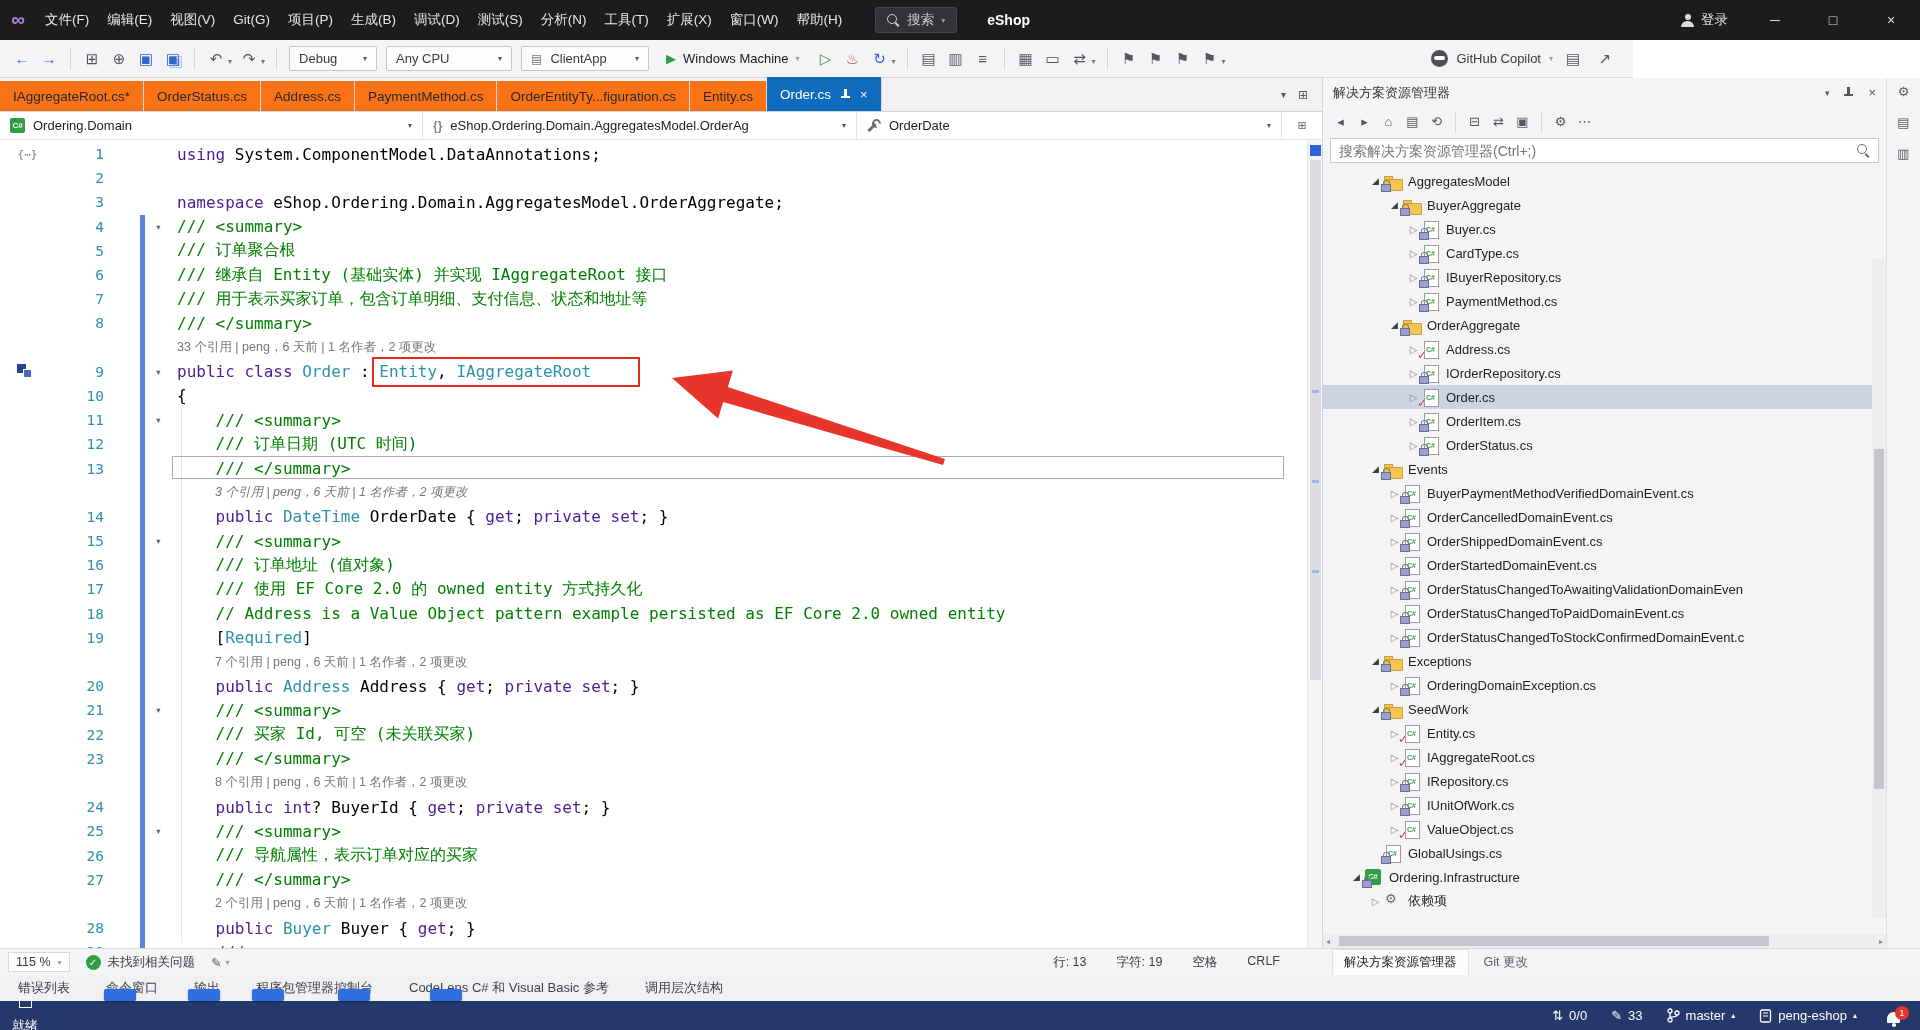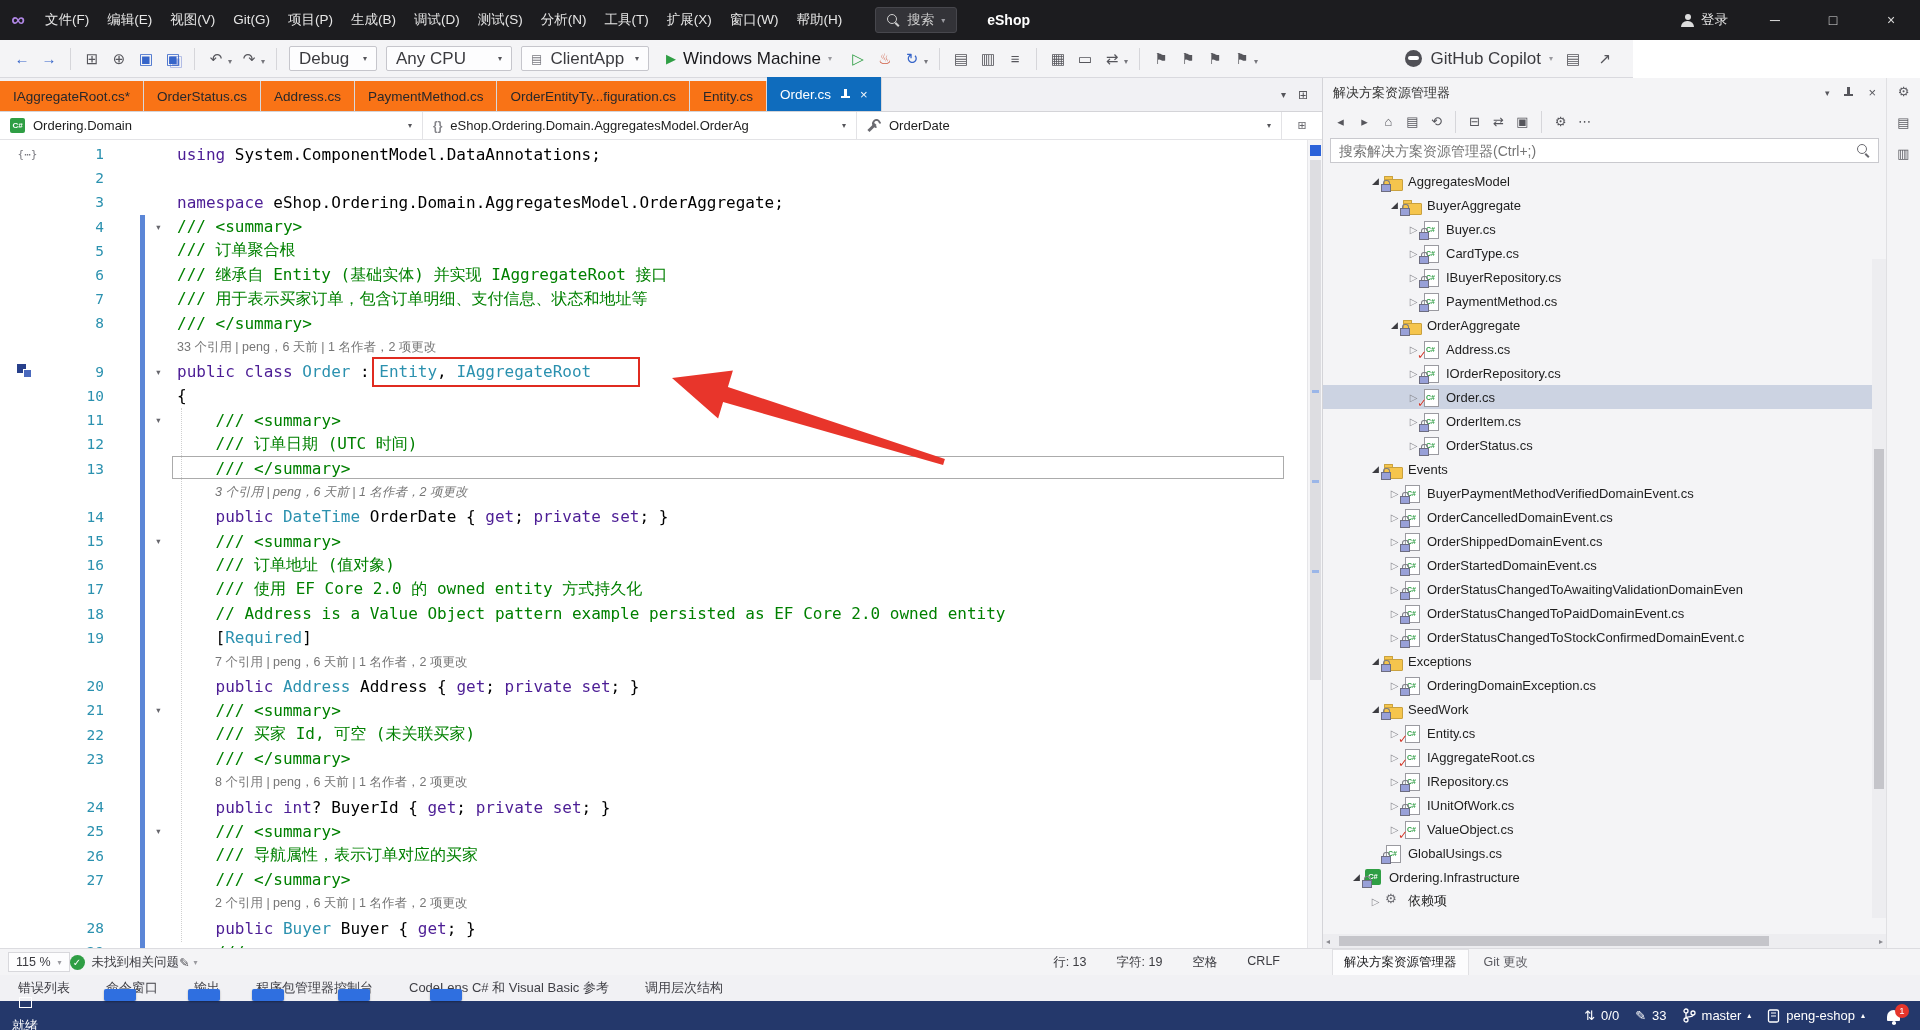--- a/index.html
+++ b/index.html
@@ -21,21 +21,21 @@
 .icon-person{width:13px;height:13px;position:relative;display:inline-block;}
 .icon-person::before{content:"";position:absolute;left:3.5px;top:0;width:6px;height:6px;border-radius:50%;background:#dcdcdc;}
 .icon-person::after{content:"";position:absolute;left:0;top:7.5px;width:13px;height:6px;border-radius:6px 6px 0 0;background:#dcdcdc;}
 .icon-mag{width:13px;height:13px;position:relative;display:inline-block;}
 .icon-mag::before{content:"";position:absolute;left:0;top:0;width:8px;height:8px;border:1.6px solid #cfcfcf;border-radius:50%;}
 .icon-mag::after{content:"";position:absolute;left:8.5px;top:8.5px;width:5px;height:1.6px;background:#cfcfcf;transform:rotate(45deg);transform-origin:0 0;}
 .icon-mag.dark::before{border-color:#6a6a70;}
 .icon-mag.dark::after{background:#6a6a70;}
 
 
-#toolbar{position:absolute;left:0;top:40px;width:1633px;height:38px;background:#f4f4f6;border-bottom:1px solid #d9d9de;display:flex;align-items:center;padding:0 10px;gap:3px;font-size:17px;color:#3b3b3f;}
+#toolbar{position:absolute;left:0;top:40px;width:1633px;height:38px;background:#f4f4f6;border-bottom:1px solid #d9d9de;display:flex;align-items:center;padding:0 10px;gap:3px;font-size:13px;color:#3b3b3f;}
 .tbi{min-width:24px;height:26px;display:flex;align-items:center;justify-content:center;font-size:15px;color:#56565c;}
 .tbi.blue{color:#3665c9}.tbi.green{color:#2f9e44}.tbi.red{color:#d06048}
 .tchev{font-size:8px;color:#76767c;margin:6px 2px 0 -3px;}
 .tsep{width:1px;height:22px;background:#d6d6da;margin:0 6px;flex:none;}
 .combo{display:flex;align-items:center;gap:8px;background:#fdfdfe;border:1px solid #c6c6cc;border-radius:2px;height:25px;padding:0 9px;min-width:88px;margin:0 3px;}
 .combo .chev{margin-left:auto;color:#55555a;}
 .combo.w1{min-width:126px}.combo.w2{min-width:128px}
 .combo-ico{color:#7a7a80;font-size:12px;}
 .runbtn{display:flex;align-items:center;gap:7px;height:26px;padding:0 9px;margin:0 2px;}
 .runbtn .play{color:#2f9e44;font-size:13px;}
@@ -116,35 +116,35 @@
 .b-lock::after{content:"";position:absolute;left:0;top:0;width:8px;height:6px;background:#98a0d8;border:1px solid #6d6d80;}
 .tlab{font-size:13px;color:#1e1e1e;}
 .se-vscroll{position:absolute;right:0;top:92px;bottom:16px;width:14px;background:#ededf0;}
 .se-vscroll .thumb{position:absolute;left:2px;top:190px;height:340px;width:10px;background:#c5c5ca;}
 .se-hscroll{height:14px;background:#ededf0;position:relative;display:flex;align-items:center;justify-content:space-between;padding:0 3px;color:#8a8a90;font-size:8px;}
 .se-hscroll .thumb{position:absolute;left:16px;top:2px;width:430px;height:10px;background:#c5c5ca;}
 #rstrip{position:absolute;left:1886px;top:78px;width:34px;height:870px;background:#f4f4f6;border-left:1px solid #e0e0e3;display:flex;flex-direction:column;align-items:center;padding-top:6px;gap:16px;color:#5a5a60;font-size:13px;}
 
 
 #status-strip{position:absolute;left:0;top:948px;width:1920px;height:27px;background:#f4f4f6;border-top:1px solid #dcdce0;display:flex;align-items:center;font-size:12.5px;color:#3b3b40;}
-.ss-left{display:flex;align-items:center;padding-left:8px;width:1322px;flex:none;}
+.ss-left{display:flex;align-items:center;gap:16px;padding-left:8px;width:1322px;flex:none;}
 .zoom{display:flex;gap:7px;align-items:center;border:1px solid #d8d8dc;background:#fdfdfe;padding:2px 7px;}
 .health{display:flex;gap:7px;align-items:center;}
 .gcheck{width:15px;height:15px;border-radius:50%;background:#2f9e44;color:#fff;font-size:10px;display:flex;align-items:center;justify-content:center;}
 .wand{display:flex;gap:4px;align-items:center;color:#56565c;}
 .ss-pos{margin-left:auto;display:flex;gap:30px;padding-right:42px;}
 .se-tabs{display:flex;gap:4px;padding-left:10px;align-items:flex-end;height:100%;}
 .se-tab{padding:4px 11px;color:#5a5a60;}
 .se-tab.active{background:#fcfcfd;color:#17171a;border:1px solid #e0e0e3;border-bottom:none;}
 #panel-tabs{position:absolute;left:0;top:975px;width:1920px;height:26px;background:#f1f1f4;display:flex;align-items:center;gap:36px;padding-left:18px;font-size:13px;color:#3f3f45;}
 .bluebox{position:absolute;height:12px;width:32px;background:#2f6fe0;border-radius:2px;top:989px;z-index:3;box-shadow:0 1px 2px rgba(0,0,0,.3);}
 #statusbar{position:absolute;left:0;top:1001px;width:1920px;height:29px;background:#24386b;color:#fff;display:flex;align-items:center;font-size:13px;padding:0 12px;gap:10px;}
 .sb-ready{display:flex;gap:9px;align-items:center;flex-direction:column;}
 .readyico{width:13px;height:11px;border:1.5px solid #fff;display:inline-block;}
-.sb-right{margin-left:auto;display:flex;align-items:center;gap:16px;padding-right:8px;}
+.sb-right{margin-left:auto;display:flex;align-items:flex-end;gap:24px;padding-right:8px;}
 .sbitem{display:flex;align-items:center;gap:6px;}
 .caret{font-size:8px;color:#fff;}
 .bell{position:relative;display:flex;align-items:center;margin-left:6px;}
 .bellshape{width:13px;height:11px;background:#fff;border-radius:7px 7px 1px 1px;position:relative;display:inline-block;}
 .bellshape::after{content:"";position:absolute;left:4.5px;bottom:-3.5px;width:4px;height:3.5px;background:#fff;border-radius:50%;}
 .bell-badge{position:absolute;right:-9px;top:-6px;background:#e5352b;color:#fff;border-radius:8px;font-size:9.5px;min-width:14px;height:14px;line-height:14px;text-align:center;padding:0 2px;}
 svg.mini{display:block;}
 </style>
 </head>
 <body>

